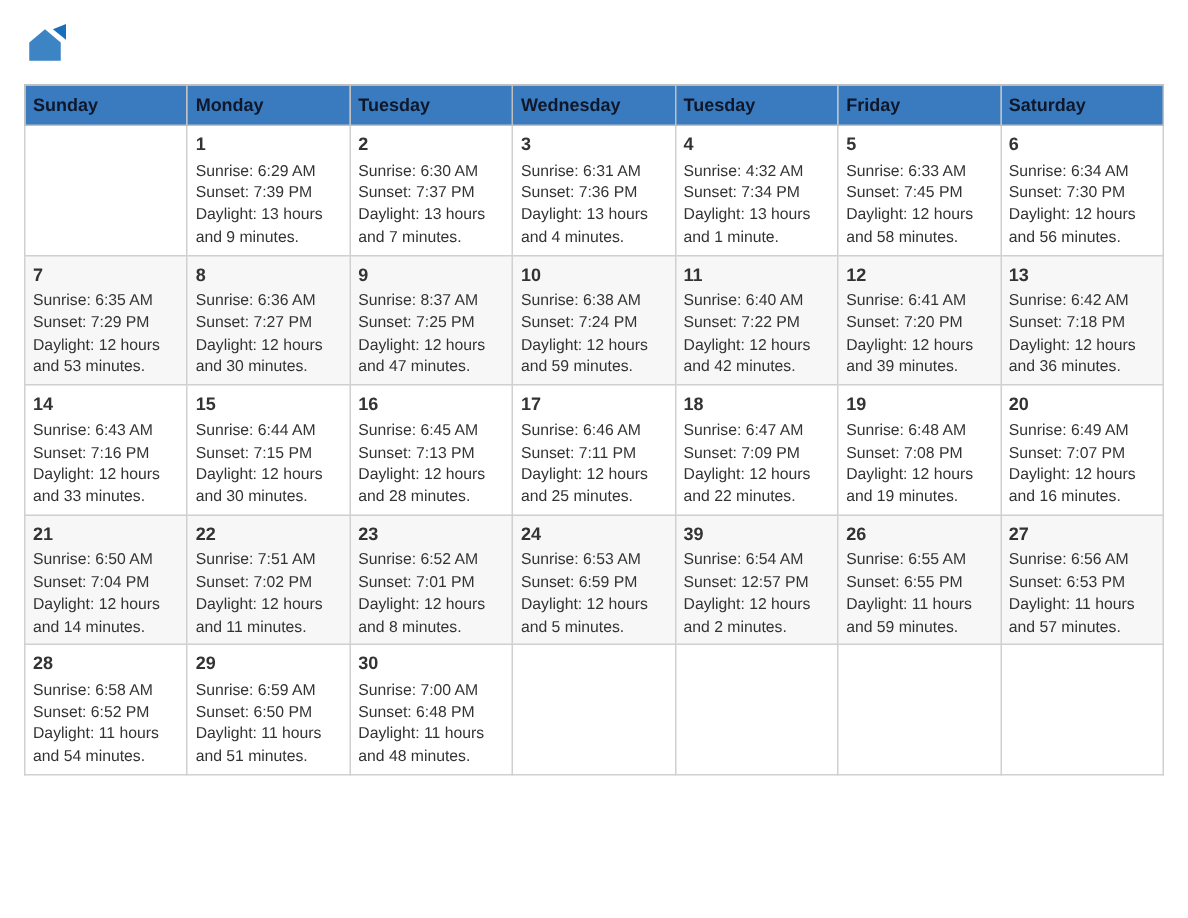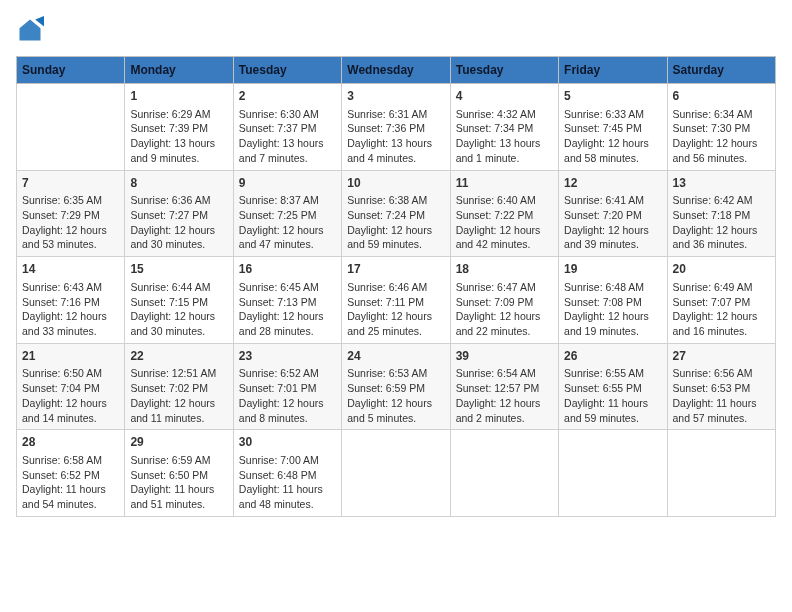--- a/index.html
+++ b/index.html
@@ -265,21 +265,21 @@
       <tr>
         <td>
           <span class="day-num">21</span>
           <div class="day-info">Sunrise: 6:50 AM</div>
           <div class="day-info">Sunset: 7:04 PM</div>
           <div class="day-info">Daylight: 12 hours</div>
           <div class="day-info">and 14 minutes.</div>
         </td>
         <td>
           <span class="day-num">22</span>
-          <div class="day-info">Sunrise: 12:51 AM</div>
+          <div class="day-info">Sunrise: 7:51 AM</div>
           <div class="day-info">Sunset: 7:02 PM</div>
           <div class="day-info">Daylight: 12 hours</div>
           <div class="day-info">and 11 minutes.</div>
         </td>
         <td>
           <span class="day-num">23</span>
           <div class="day-info">Sunrise: 6:52 AM</div>
           <div class="day-info">Sunset: 7:01 PM</div>
           <div class="day-info">Daylight: 12 hours</div>
           <div class="day-info">and 8 minutes.</div>

